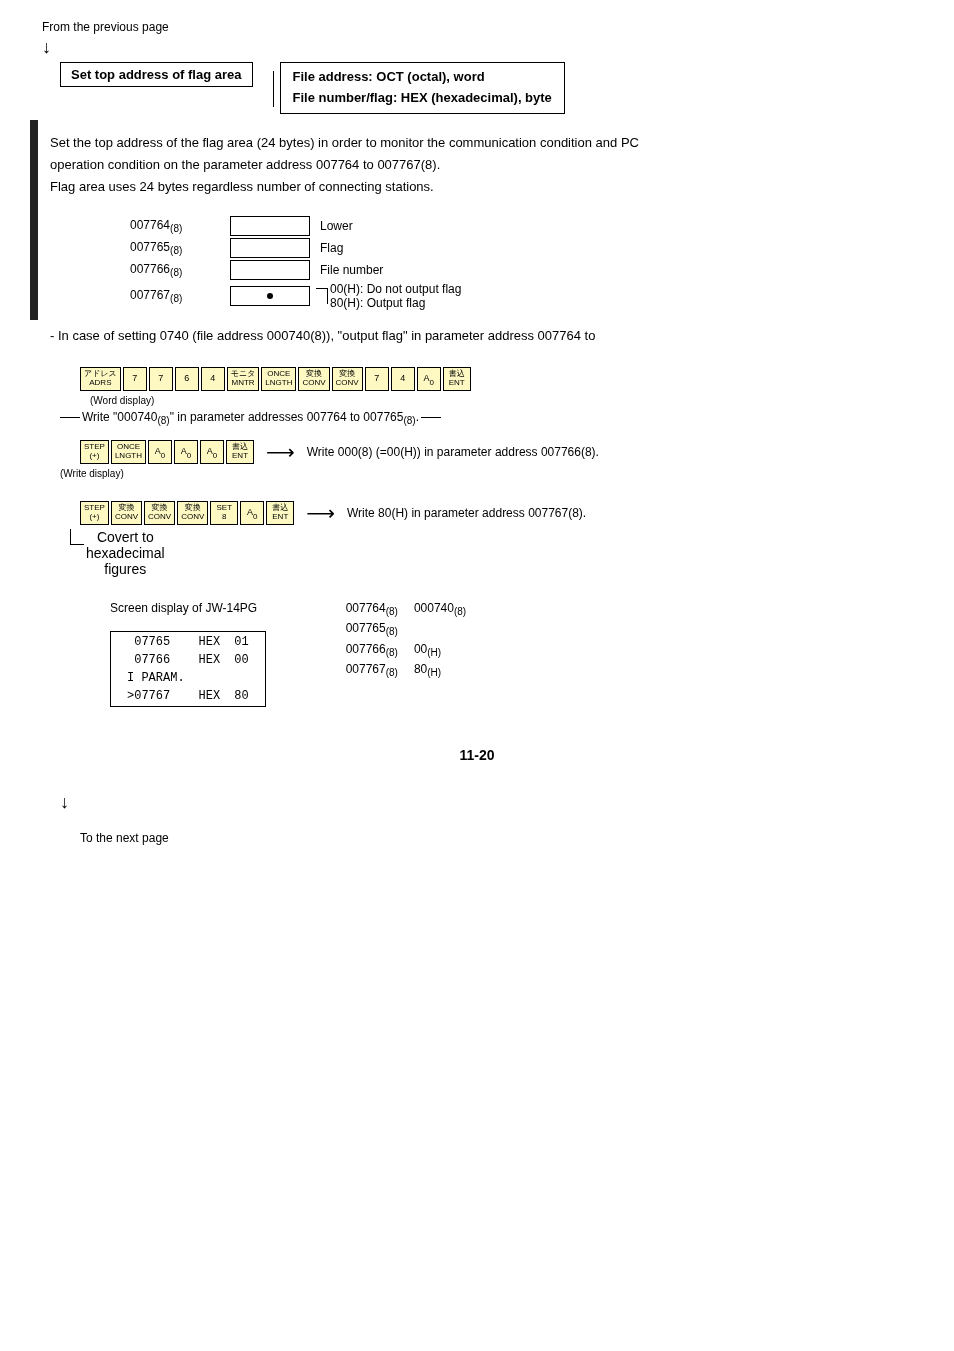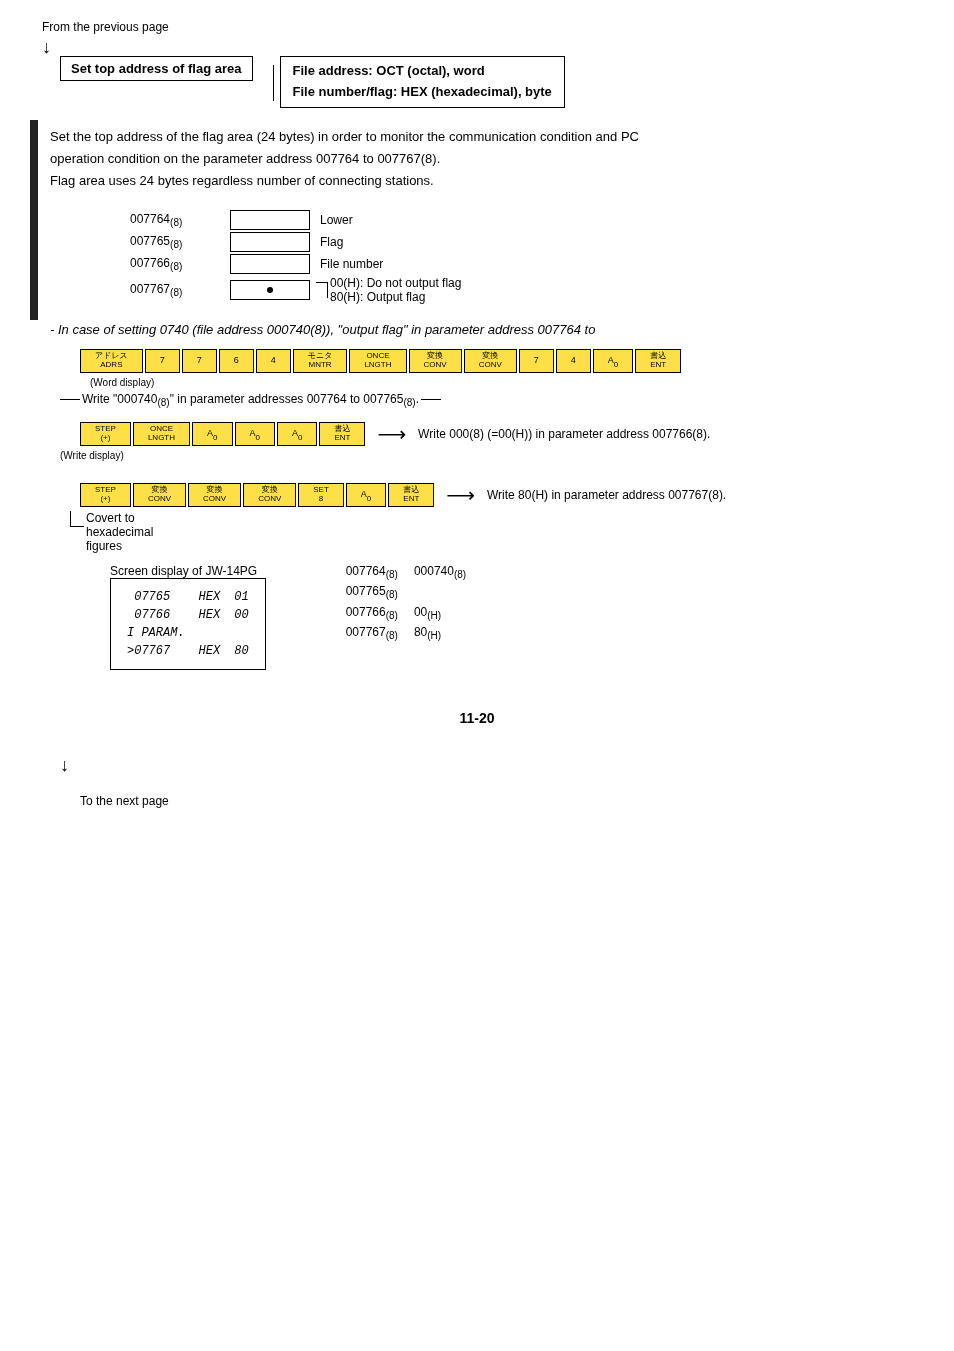--- a/index.html
+++ b/index.html
@@ -61,58 +61,57 @@
       font-size: 12px;
     }
     .addr-label {
       font-size: 12px;
       margin-left: 10px;
     }
     sup { font-size: 9px; }
     .section-text {
       font-size: 13px;
       margin-left: 20px;
-      margin-bottom: 8px;
+      margin-bottom: 20px;
       line-height: 1.6;
-      font-style: italic;
     }
     
     .key-row {
       display: flex;
       align-items: center;
       gap: 2px;
       margin-left: 20px;
       margin-bottom: 4px;
       flex-wrap: nowrap;
     }
     .key {
       border: 1px solid #000;
       font-size: 9px;
       text-align: center;
-      padding: 1px 14px;
+      padding: 1px 3px;
       min-width: 24px;
       min-height: 24px;
       display: flex;
       align-items: center;
       justify-content: center;
       line-height: 1.1;
-      background: #fde047;
+      background: #fef9c3;
       white-space: nowrap;
     }
     
     .screen-display {
       display: flex;
       gap: 40px;
       margin-left: 80px;
       margin-bottom: 20px;
       align-items: flex-start;
     }
     .screen-title {
       font-size: 12px;
-      margin-bottom: 0;
+      margin-bottom: 16px;
     }
     .screen-table {
       border: none;
       font-size: 12px;
       font-family: 'Courier New', monospace;
     }
     .screen-table td {
       padding: 1px 6px;
       font-family: 'Courier New', monospace;
       font-size: 12px;
@@ -145,21 +144,21 @@
 
 <div class="page-container">
 
   <div class="left-bar"></div>
 
   <div style="margin-left:12px;">
     <div class="from-prev">From the previous page</div>
     <div class="arrow-down">↓</div>
   </div>
 
-  <div class="header-row" style="margin-left:30px; ">
+  <div class="header-row" style="margin-left:30px; margin-top:6px;">
     <div class="flag-box">Set top address of flag area</div>
     <div style="display:flex; align-items:center; gap:6px;">
       <div style="border-left: 1.5px solid #000; height: 36px; margin-top:2px;"></div>
       <div class="file-addr-box">
         <div>File address: OCT (octal), word</div>
         <div>File number/flag: HEX (hexadecimal), byte</div>
       </div>
     </div>
   </div>
 
@@ -254,32 +253,32 @@
       <div class="key" style="font-size:8px; min-width:28px;">変換<br>CONV</div>
       <div class="key" style="font-size:8px; min-width:28px;">変換<br>CONV</div>
       <div class="key" style="font-size:8px; min-width:28px;">SET<br>8</div>
       <div class="key" style="font-size:8px; min-width:24px;"><sup>A</sup><br>0</div>
       <div class="key" style="font-size:8px; min-width:28px;">書込<br>ENT</div>
       <span style="font-size:20px; margin:0 10px;">⟶</span>
       <span style="font-size:12px;">Write 80(H) in parameter address 007767(8).</span>
     </div>
   </div>
 
-  <div style="margin-left:40px; font-size:12px; margin-bottom:11px;">
+  <div style="margin-left:40px; font-size:14px; margin-bottom:24px;text-align:center;">
     <div style="display:flex; align-items:flex-start;">
       <span style="display:inline-block; border-left:1px solid #000; border-bottom:1px solid #000; width:14px; height:16px; margin-right:2px;"></span>
       <span>Covert to<br>hexadecimal<br>figures</span>
     </div>
   </div>
 
   <div class="screen-display">
 
     <div>
       <div class="screen-title">Screen display of JW-14PG</div>
-      <div style="border:1px solid #000; padding:8px 8px;font-style:italic;">
+      <div style="border:1px solid #000; padding:0 8px;">
         <table class="screen-table">
           <tbody>
               <tr>
             <td>&nbsp;07765</td>
             <td>HEX</td>
             <td>01</td>
           </tr>
           <tr>
             <td>&nbsp;07766</td>
             <td>HEX</td>

